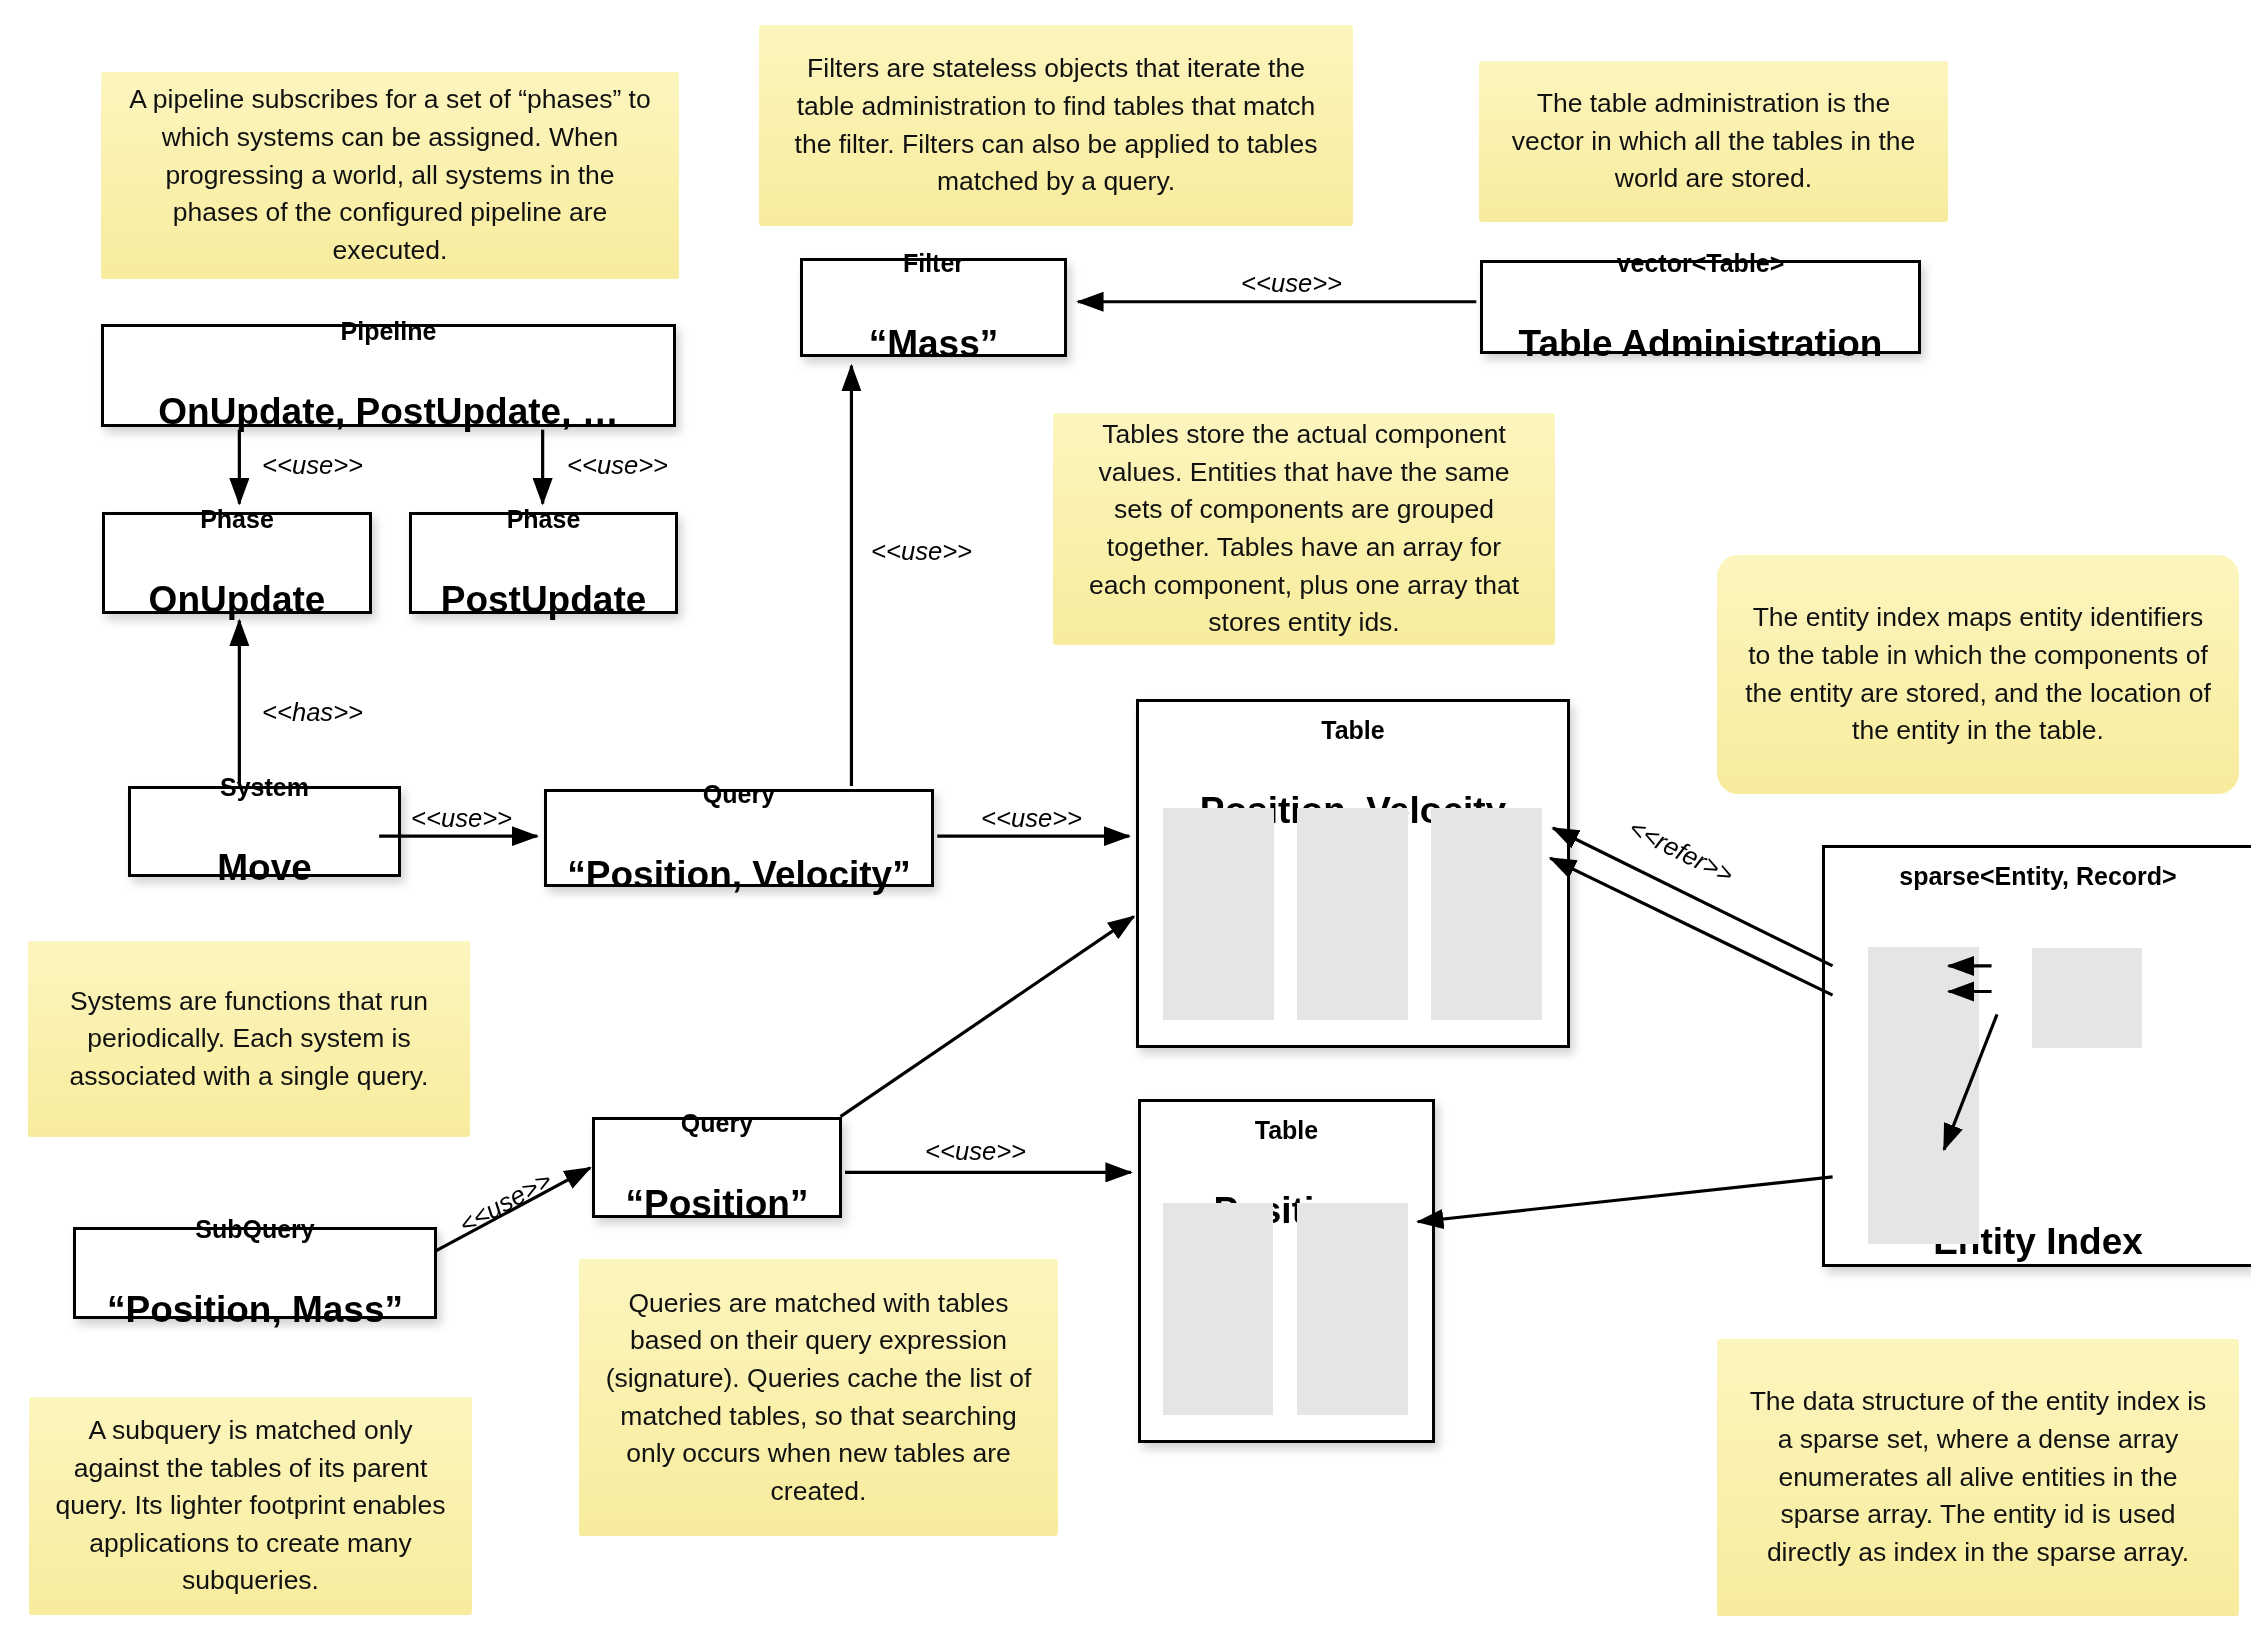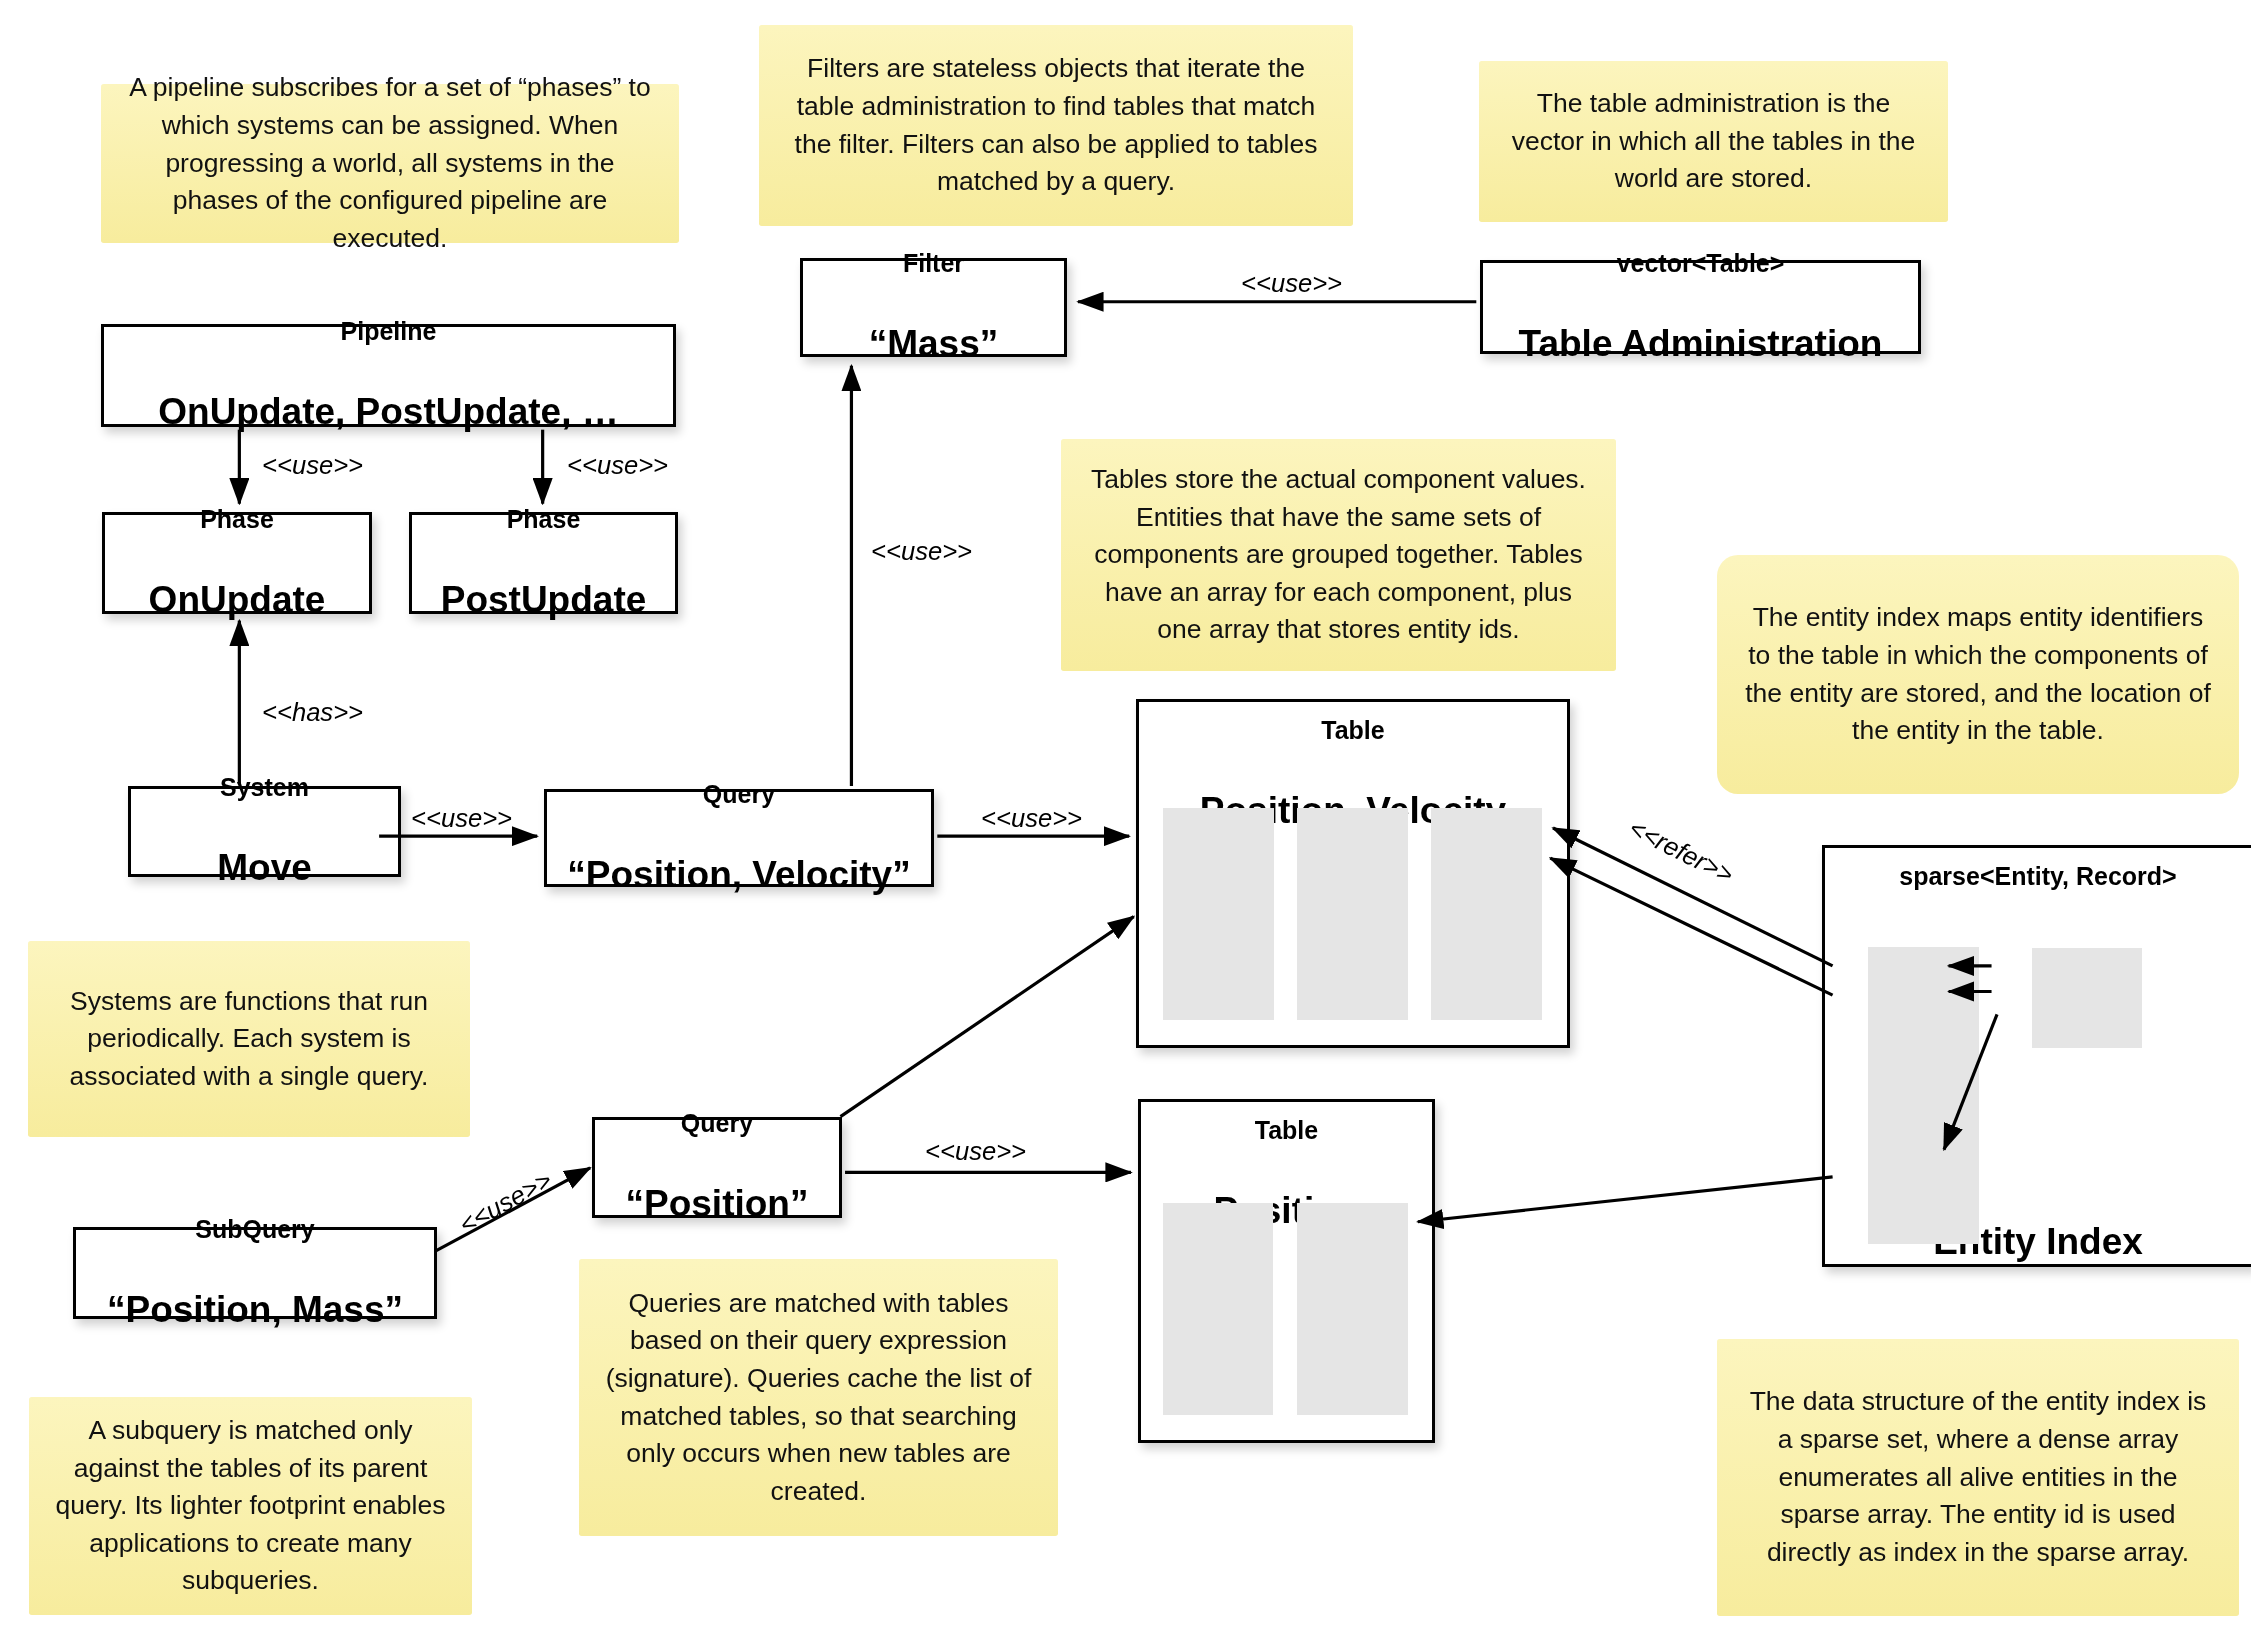--- a/index.html
+++ b/index.html
@@ -23,24 +23,24 @@
   .node-name{font-size:37px;font-weight:700;line-height:1.2;white-space:nowrap;}
   .bar{position:absolute;background:#E5E5E5;}
   .edge-label{
     position:absolute;font-size:25.6px;font-style:italic;color:#000;
     white-space:nowrap;z-index:30;
   }
   #edges{position:absolute;left:0;top:0;z-index:20;pointer-events:none;}
   .note,.node{z-index:10;}
 
   
-  #note-pipeline{left:101px;top:84px;width:578px;height:159px;}
+  #note-pipeline{left:101px;top:72px;width:578px;height:207px;}
   #note-filters{left:759px;top:25px;width:594px;height:201px;}
   #note-table-admin{left:1479px;top:61px;width:469px;height:161px;}
-  #note-tables{left:1053px;top:439px;width:555px;height:232px;margin-left:8px;}
+  #note-tables{left:1053px;top:413px;width:502px;height:232px;}
   #note-entity-index{left:1717px;top:555px;width:522px;height:239px;border-radius:21px;}
   #note-systems{left:28px;top:941px;width:442px;height:196px;}
   #note-queries{left:579px;top:1259px;width:479px;height:277px;}
   #note-subquery{left:29px;top:1397px;width:443px;height:218px;}
   #note-sparse-set{left:1717px;top:1339px;width:522px;height:277px;}
 
   
   #box-pipeline{left:101px;top:324px;width:575px;height:103px;}
   #box-filter{left:800px;top:258px;width:267px;height:99px;}
   #box-table-admin{left:1480px;top:260px;width:441px;height:94px;}

